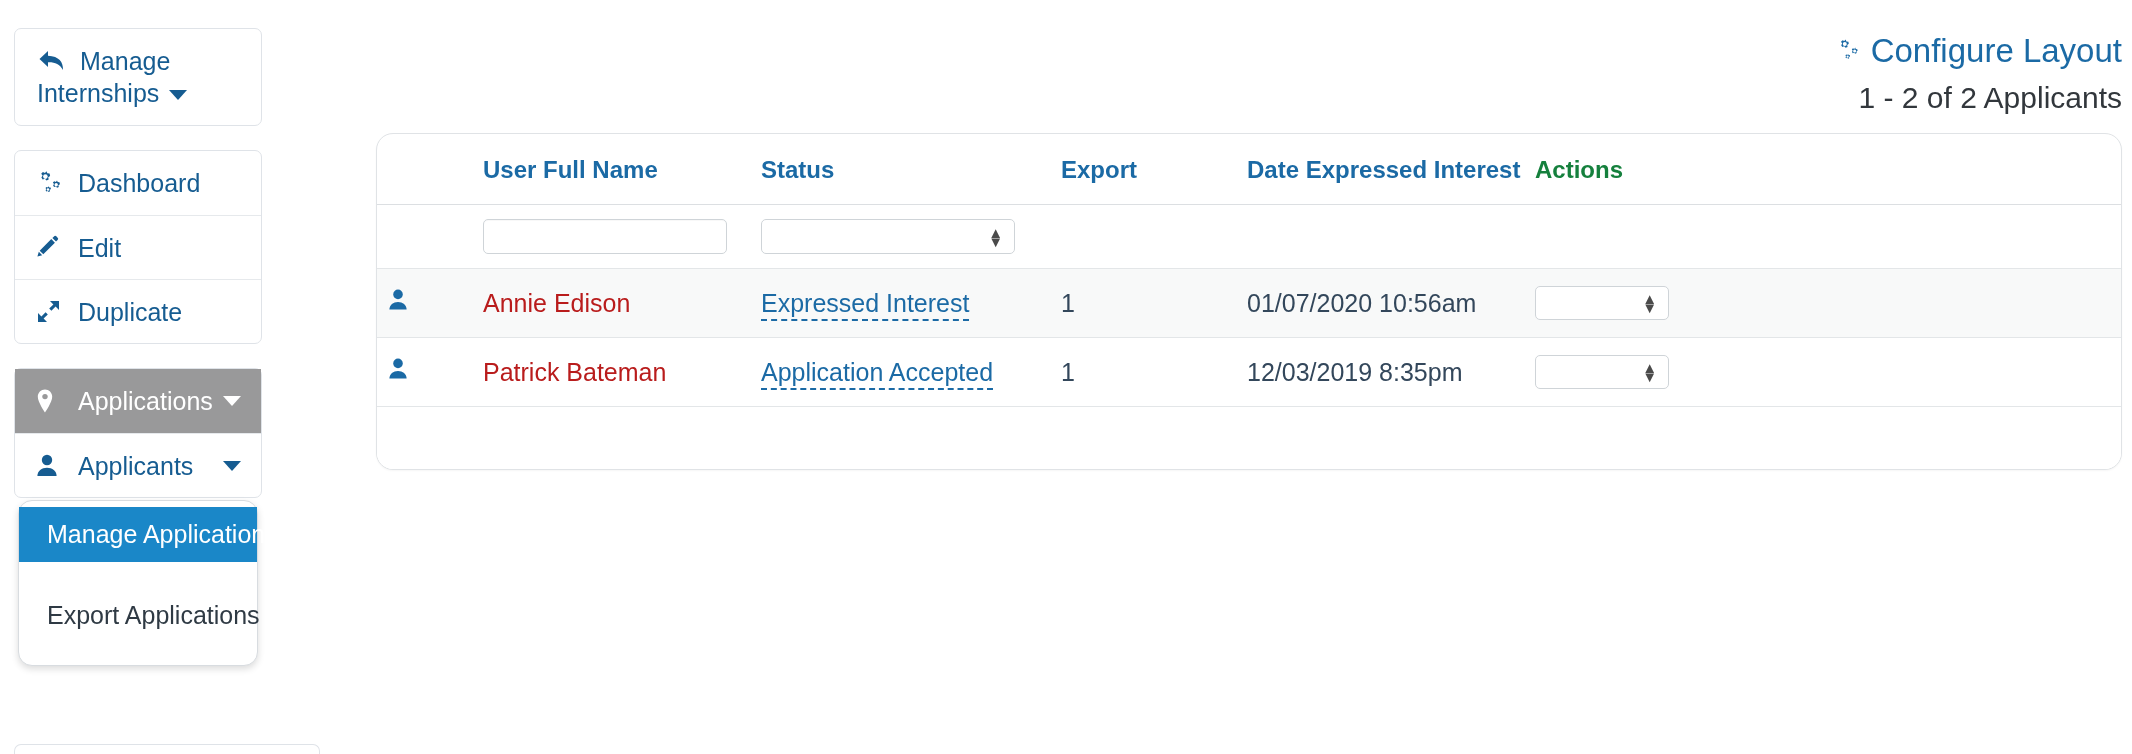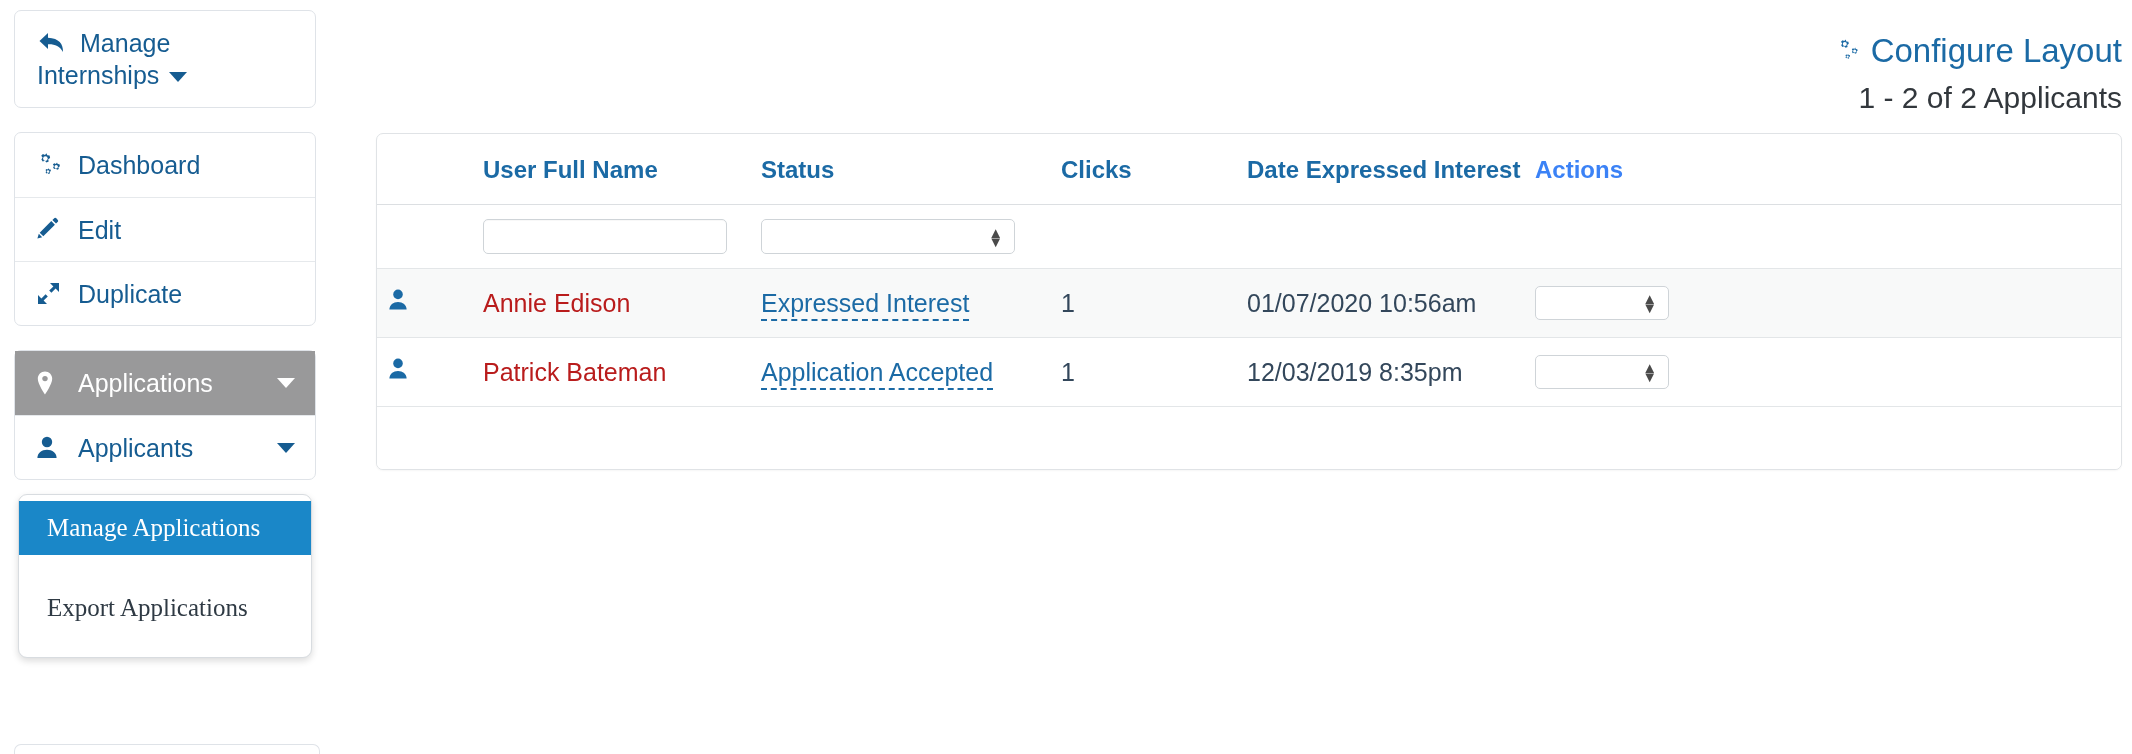--- a/index.html
+++ b/index.html
@@ -16,22 +16,22 @@
     height: 754px;
     position: relative;
     overflow: hidden;
     font-size: 24px;
   }
 
   
   #sidebar {
     position: absolute;
     left: 14px;
-    top: 10px;
-    width: 302px;
+    top: 28px;
+    width: 248px;
   }
   .panel {
     background: #fff;
     border: 1px solid #dfe3e8;
     border-radius: 7px;
     margin-bottom: 24px;
     position: relative;
   }
   .panel-row {
     display: flex;
@@ -80,28 +80,27 @@
     border-top-color: #99999a;
   }
   .row-active .ico { color: #ffffff; }
 
   
   .dropdown-menu {
     position: absolute;
     left: 3px;
     right: 3px;
     top: 100%;
-    margin-top: 15px;
+    margin-top: 3px;
     background: #ffffff;
     border: 1px solid #d8dce0;
-    border-radius: 9px;
+    border-radius: 14px;
     box-shadow: 0 3px 7px rgba(0,0,0,.14);
     padding: 6px 0 22px 0;
     z-index: 20;
-    font-family: Liberation Serif, serif;
   }
   .dropdown-item {
     padding: 13px 28px;
     font-size: 25px;
     color: #2f3a44;
     cursor: pointer;
     white-space: nowrap;
   }
   .dropdown-item.selected {
     background: #1a87c8;
@@ -145,21 +144,21 @@
     font-size: 30px;
     color: #32373c;
     margin-top: 11px;
     white-space: nowrap;
   }
 
   .card {
     margin-top: 18px;
     background: #fff;
     border: 1px solid #e0e3e6;
-    border-radius: 7px;
+    border-radius: 17px;
     box-shadow: 0 1px 2px rgba(0,0,0,.04);
     overflow: hidden;
   }
   table.grid {
     width: 100%;
     border-collapse: collapse;
     table-layout: fixed;
   }
   table.grid th, table.grid td {
     text-align: left;
@@ -388,23 +387,23 @@
           <col class="col-status">
         <col class="col-clicks">
           <col class="col-date">
           <col class="col-actions">
       </colgroup>
       <thead>
         <tr>
           <th></th>
           <th>User Full Name</th>
           <th>Status</th>
-          <th>Clicks</th>
+          <th>Export</th>
           <th>Date Expressed Interest</th>
-          <th style="color:#3b82f6">Actions</th>
+          <th style="color:#15803d">Actions</th>
         </tr>
       </thead>
       <tbody>
         <tr class="filter-row">
           <td></td>
           <td>
             <input class="txt-filter" type="text" placeholder="" style="">
           </td>
           <td>
             <span class="sel-wrap">

